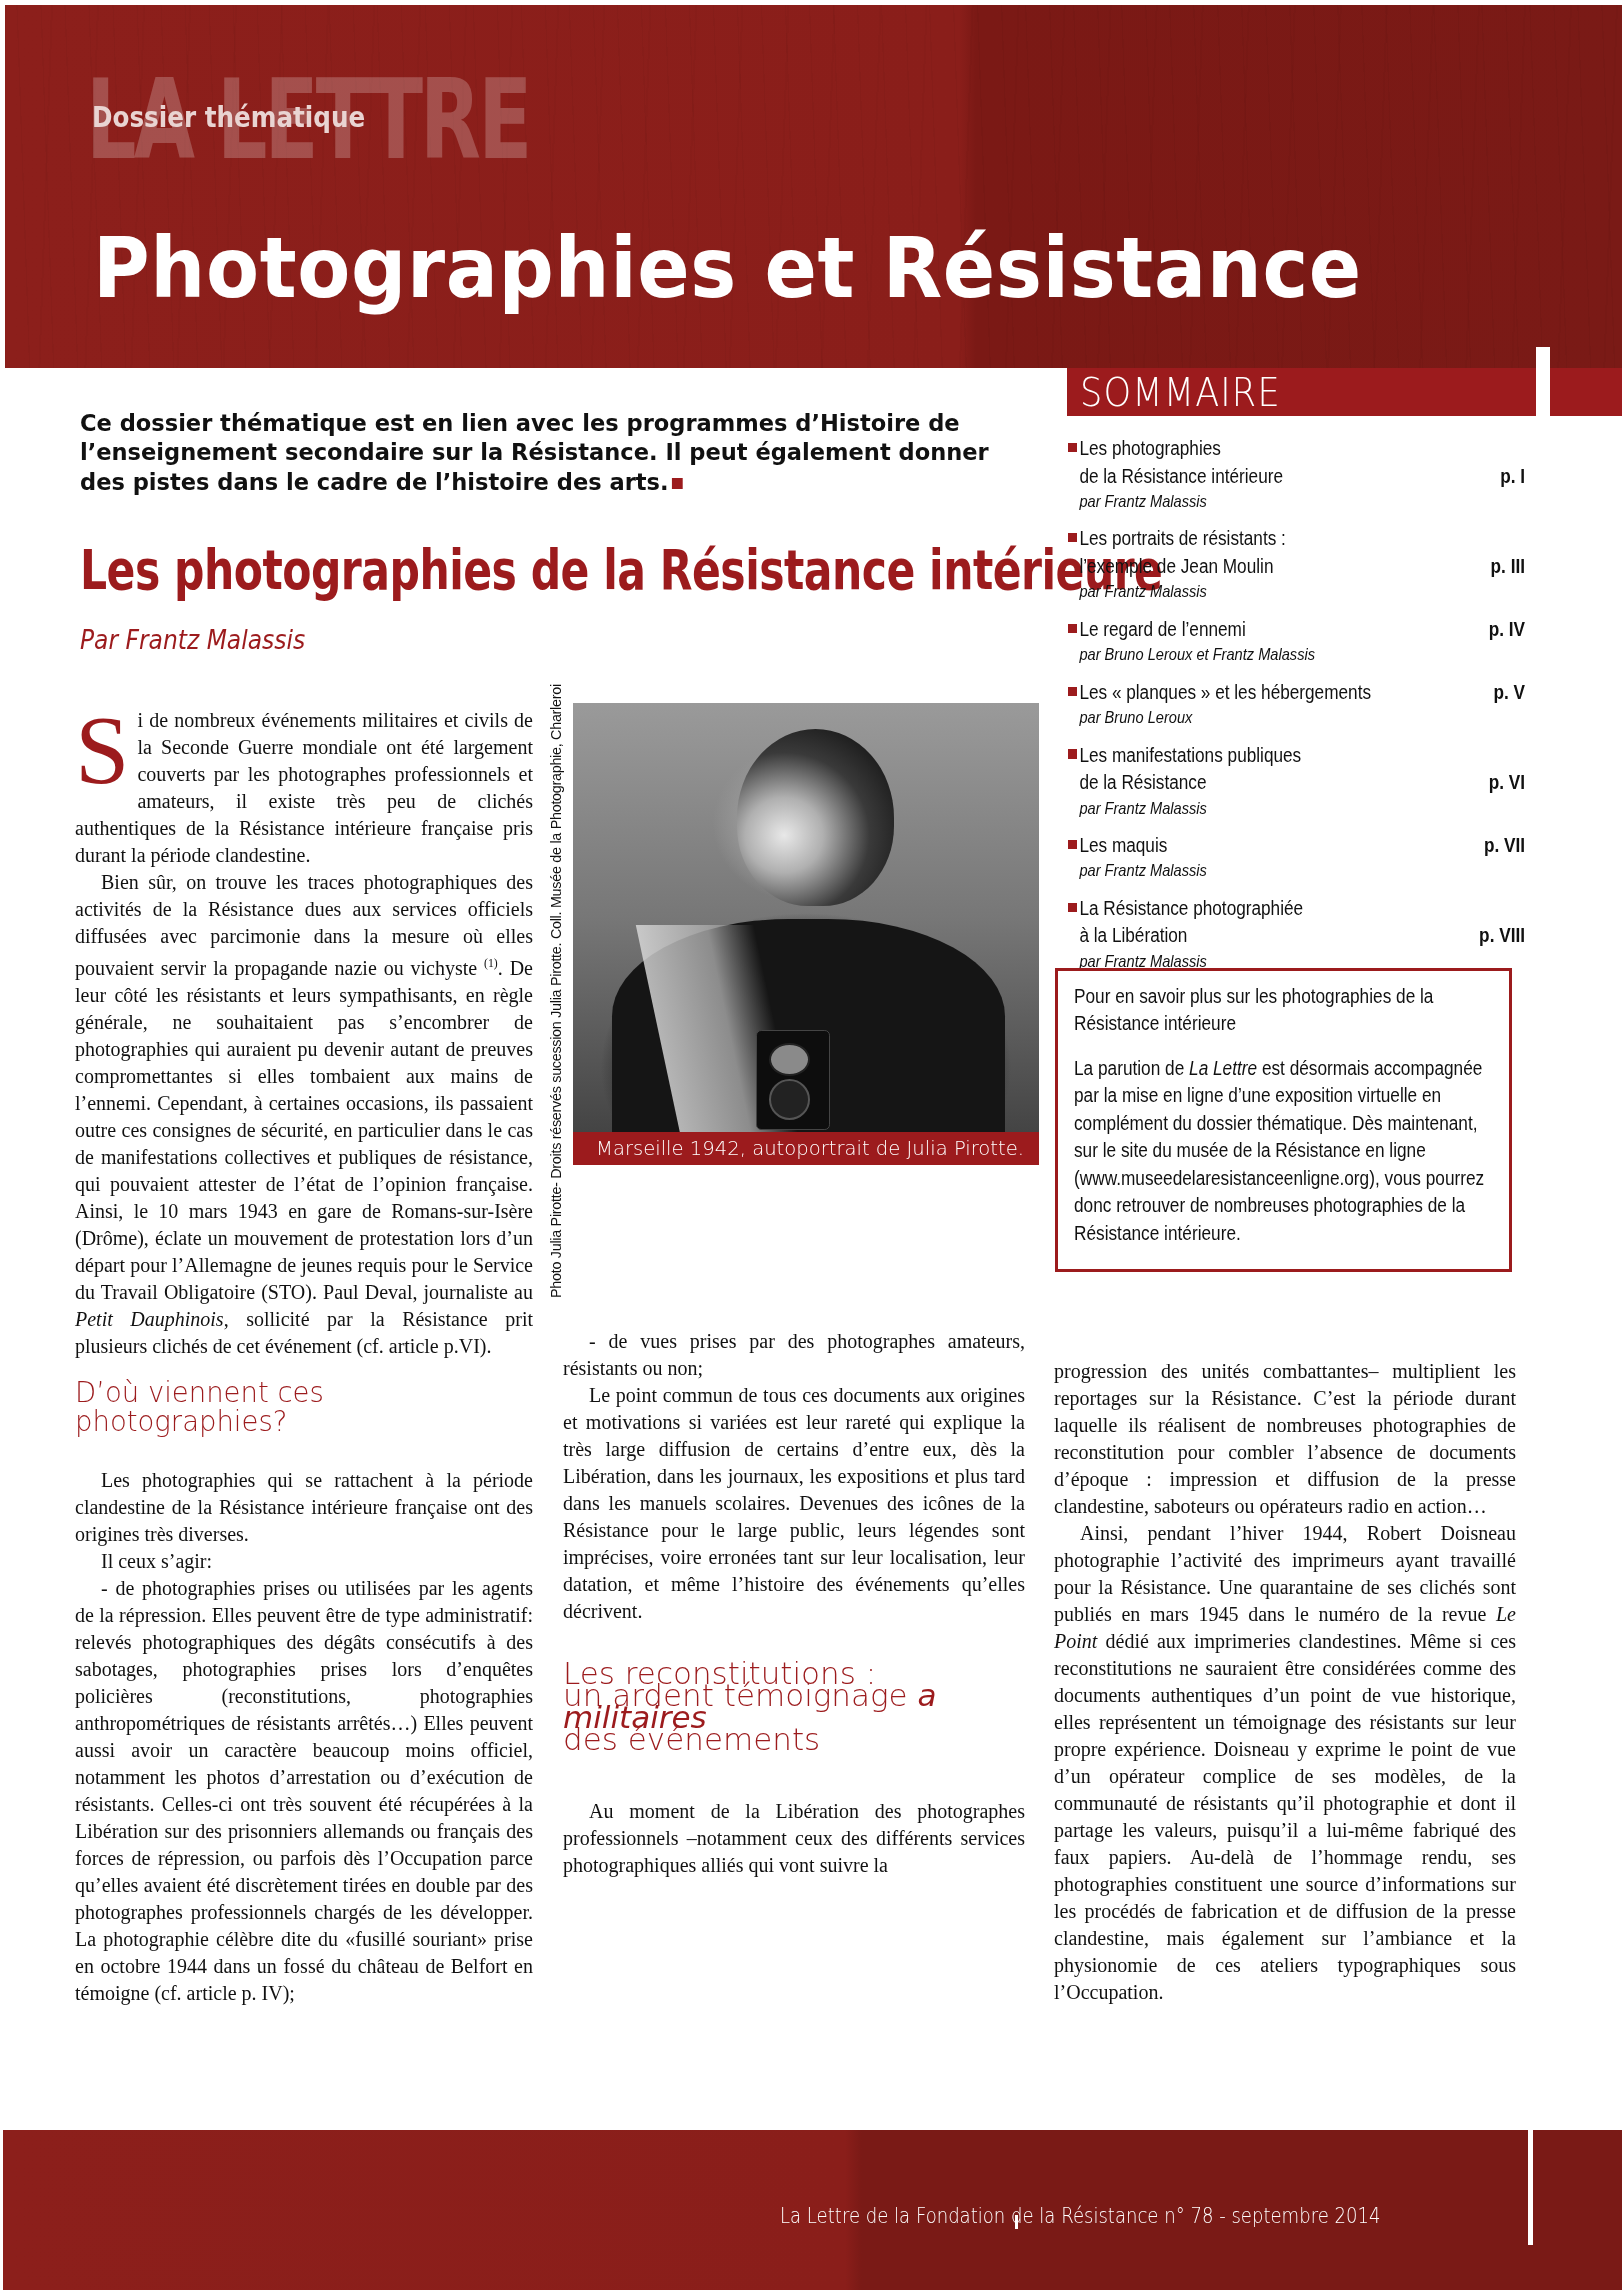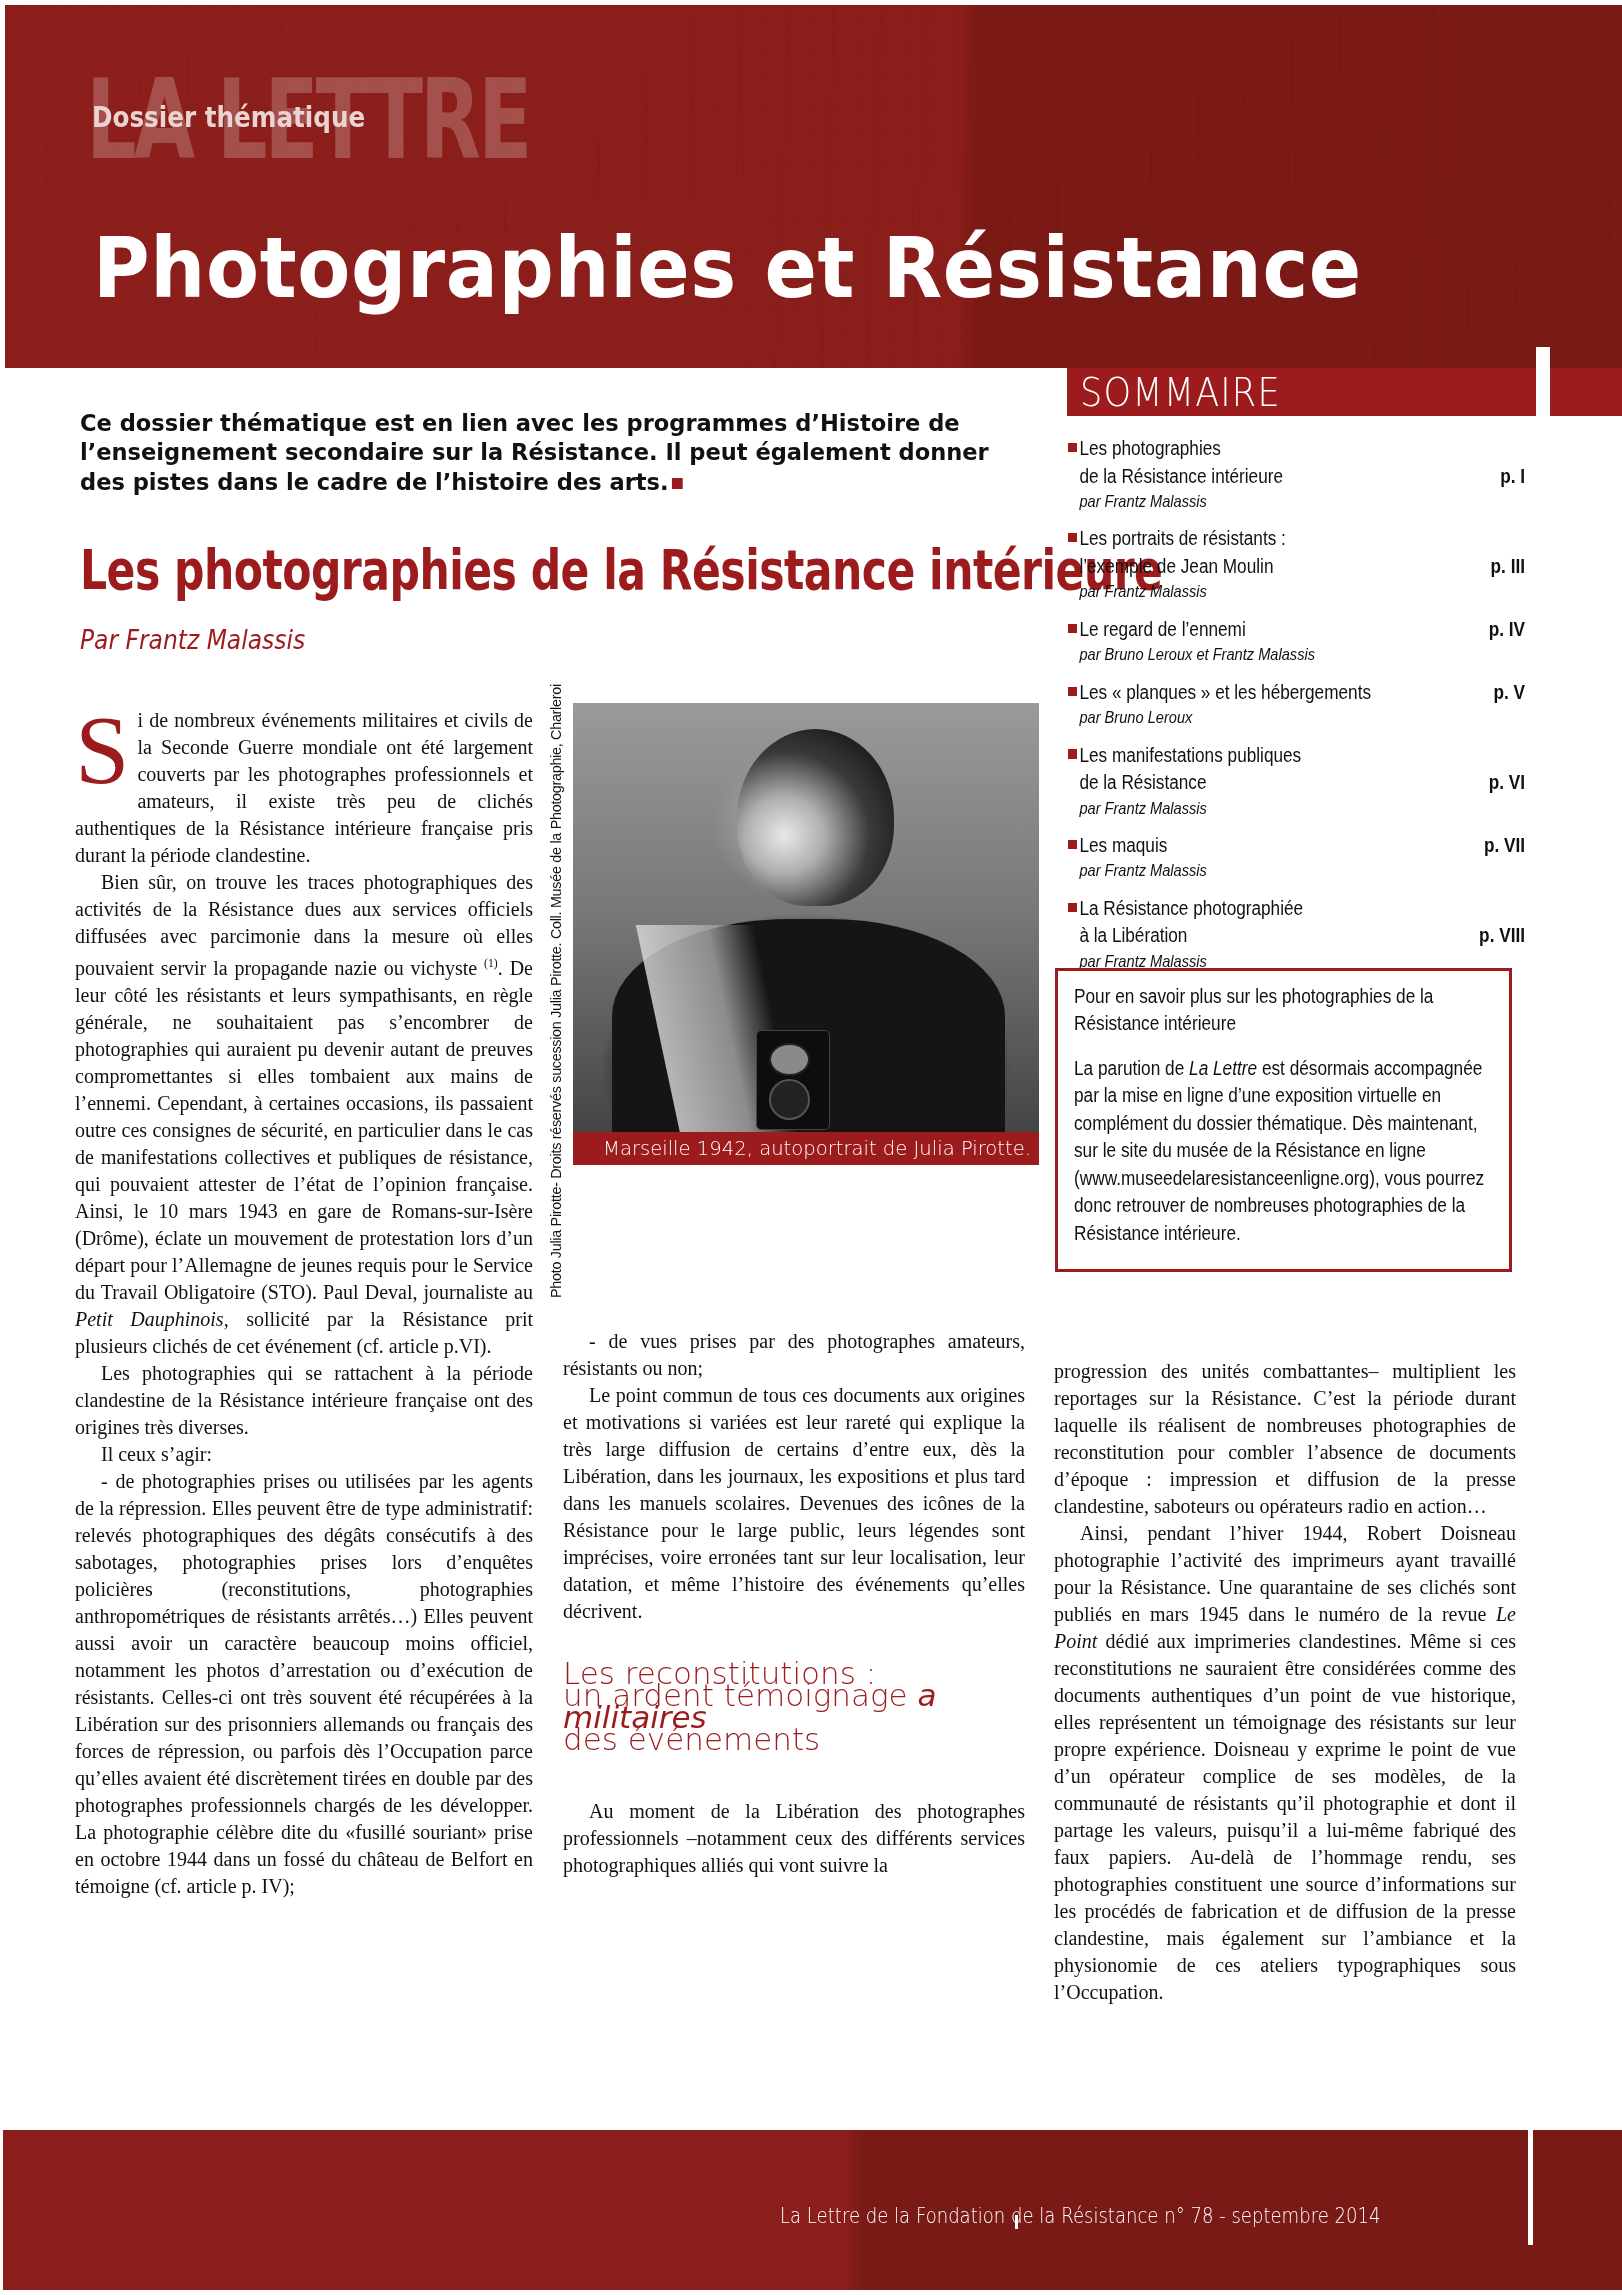--- a/index.html
+++ b/index.html
@@ -56,21 +56,21 @@
                 radial-gradient(ellipse 55% 45% at 50% 85%, #111 0%, #1a1a1a 60%, transparent 80%),
                 linear-gradient(180deg, #9a9a9a 0%, #777 50%, #444 100%); }
   .photo .head { position:absolute; left: 164px; top: 26px; width: 157px; height: 177px; border-radius: 50% 50% 45% 45%;
     background: radial-gradient(ellipse at 30% 60%, #e8e8e8 0%, #b0b0b0 25%, #3a3a3a 55%, #1c1c1c 80%); }
   .photo .body { position:absolute; left: 39px; top: 216px; width: 393px; height: 216px; border-radius: 45% 45% 0 0; background: #151515; }
   .photo .apron { position:absolute; left: 85px; top: 222px; width: 118px; height: 209px; background: linear-gradient(90deg, #ddd, #aaa 60%, transparent); transform: skewX(12deg); opacity: 0.8; }
   .photo .camera { position:absolute; left: 183px; top: 327px; width: 72px; height: 98px; border-radius: 5.2px; background:#0d0d0d; border: 1.3px solid #444; }
   .photo .lens1 { position:absolute; left: 196px; top: 340px; width: 37px; height: 29px; border-radius: 50%; background: #8a8a8a; border: 2px solid #222; }
   .photo .lens2 { position:absolute; left: 196px; top: 376px; width: 37px; height: 37px; border-radius: 50%; background: #222; border: 2px solid #555; }
   .caption { position: absolute; left: 573px; top: 1132px; width: 466px; height: 33px; background: #9c1b1d; color: #fff;
-    font-family: "DejaVu Sans", sans-serif; font-weight: 200; font-size: 19.6px; line-height: 33px; padding-left: 30px; box-sizing: border-box; }
+    font-family: "DejaVu Sans", sans-serif; font-weight: 200; font-size: 19.6px; line-height: 33px; padding-left: 23px; box-sizing: border-box; }
 
   
   .toc { position: absolute; left: 1067px; top: 435px; width: 458px; font-family: "Liberation Sans", sans-serif; }
   .toc-item { position: relative; margin-bottom: 11.8px; }
   .toc-bullet { position: absolute; left: 1.3px; top: 7.9px; width: 9.2px; height: 9.2px; background: #9c1b1d; }
   .toc-line { display: block; padding-left: 14.4px; font-size: 20px; line-height: 27.5px; color: #111; transform: scaleX(0.86); transform-origin: left top; white-space: nowrap; }
   .toc-author { display: block; padding-left: 14.4px; font-size: 17px; line-height: 23.6px; font-style: italic; color: #111; transform: scaleX(0.86); transform-origin: left top; white-space: nowrap; }
   .toc-page { position: absolute; left: 340px; font-weight: bold; font-size: 20px; line-height: 27.5px; color: #111; width: 118px; text-align: right; transform: scaleX(0.86); transform-origin: right top; }
 
   
@@ -103,20 +103,21 @@
 <div class="intro">
   <span>Ce dossier thématique est en lien avec les programmes d’Histoire de l’enseignement secondaire sur la Résistance. Il peut également donner des pistes dans le cadre de l’histoire des arts.</span><span class="red-square"></span>
 </div>
 
 <h2 class="article-title" style="margin:0">Les photographies de la Résistance intérieure</h2>
 <div class="byline">Par Frantz Malassis</div>
 
 <div class="col col1">
   <p class="noindent"><span class="dropcap">S</span><span>i de nombreux événements militaires et civils de la Seconde Guerre mondiale ont été largement couverts par les photographes professionnels et amateurs, il existe très peu de clichés authentiques de la Résistance intérieure française pris durant la période clandestine.</span></p>
   <p><span>Bien sûr, on trouve les traces photographiques des activités de la Résistance dues aux services officiels diffusées avec parcimonie dans la mesure où elles pouvaient servir la propagande nazie ou vichyste </span><sup style="font-size:11.8px">(1)</sup><span>. De leur côté les résistants et leurs sympathisants, en règle générale, ne souhaitaient pas s’encombrer de photographies qui auraient pu devenir autant de preuves compromettantes si elles tombaient aux mains de l’ennemi. Cependant, à certaines occasions, ils passaient outre ces consignes de sécurité, en particulier dans le cas de manifestations collectives et publiques de résistance, qui pouvaient attester de l’état de l’opinion française. Ainsi, le 10 mars 1943 en gare de Romans-sur-Isère (Drôme), éclate un mouvement de protestation lors d’un départ pour l’Allemagne de jeunes requis pour le Service du Travail Obligatoire (STO). Paul Deval, journaliste au </span><i>Petit Dauphinois</i><span>, sollicité par la Résistance prit plusieurs clichés de cet événement (cf. article p.VI).</span></p>
+  <div class="subhead">D’où viennent ces photographies?</div>
   <p>Les photographies qui se rattachent à la période clandestine de la Résistance intérieure française ont des origines très diverses.</p>
   <p>Il ceux s’agir:</p>
   <p>- de photographies prises ou utilisées par les agents de la répression. Elles peuvent être de type administratif: relevés photographiques des dégâts consécutifs à des sabotages, photographies prises lors d’enquêtes policières (reconstitutions, photographies anthropométriques de résistants arrêtés…) Elles peuvent aussi avoir un caractère beaucoup moins officiel, notamment les photos d’arrestation ou d’exécution de résistants. Celles-ci ont très souvent été récupérées à la Libération sur des prisonniers allemands ou français des forces de répression, ou parfois dès l’Occupation parce qu’elles avaient été discrètement tirées en double par des photographes professionnels chargés de les développer. La photographie célèbre dite du «fusillé souriant» prise en octobre 1944 dans un fossé du château de Belfort en témoigne (cf. article p. IV);</p>
 </div>
 
 <div class="photo-credit">
     <span>Photo Julia Pirotte- Droits réservés sucession Julia Pirotte. Coll. Musée de la Photographie, Charleroi</span>
   </div>
 <div class="photo">
   <div class="body"></div>

